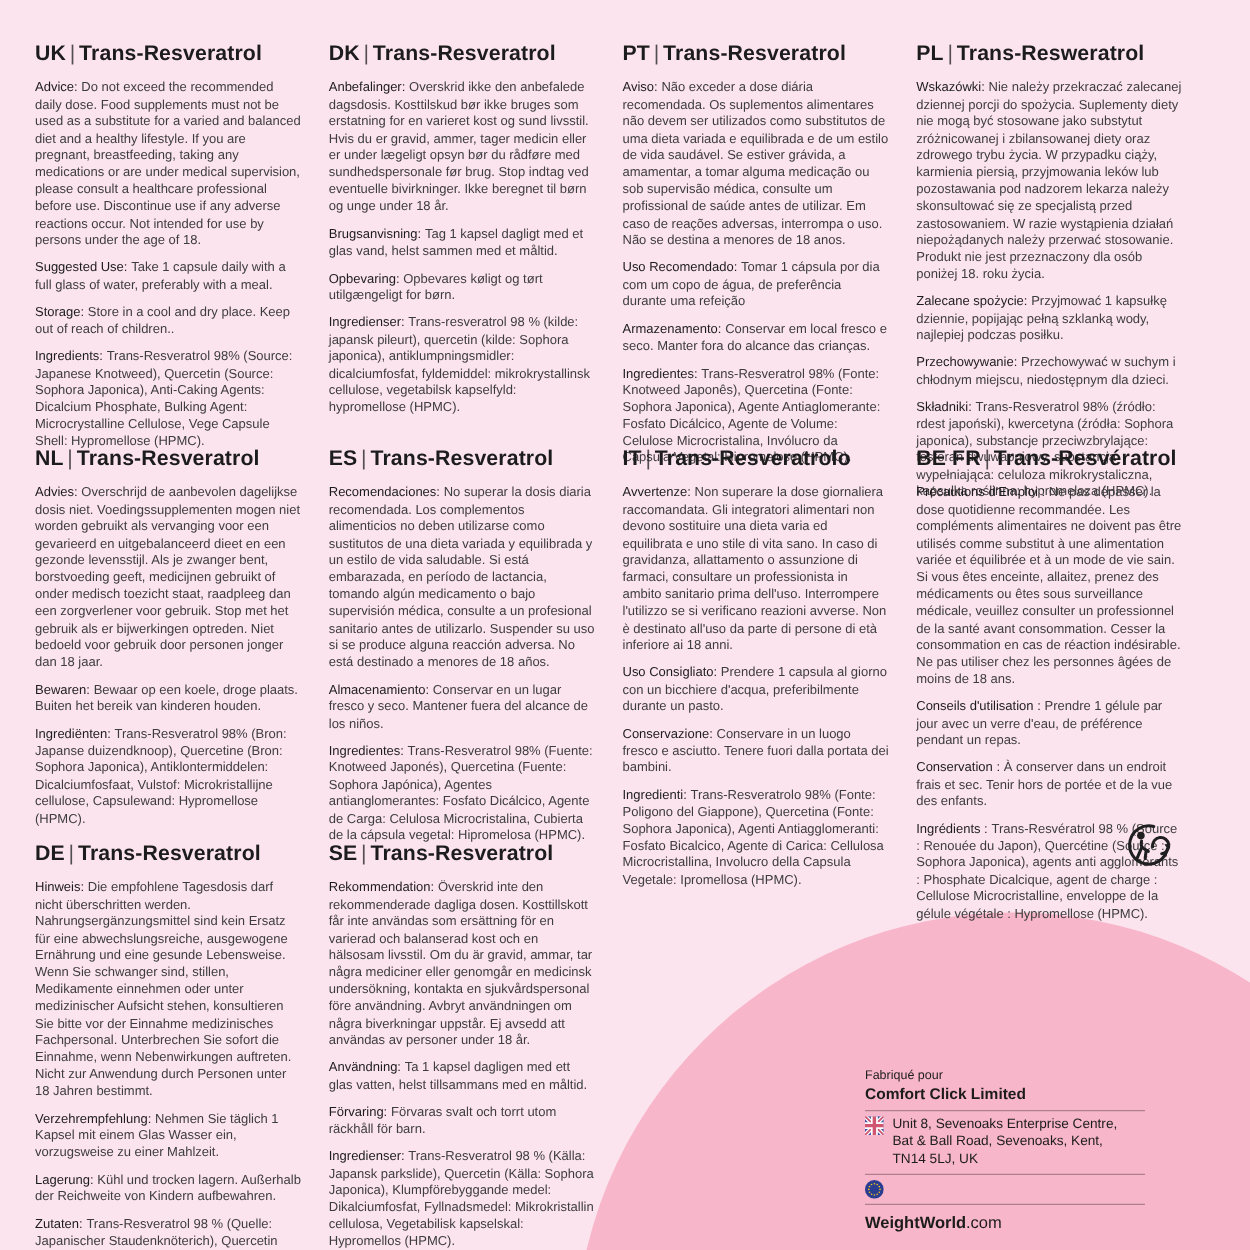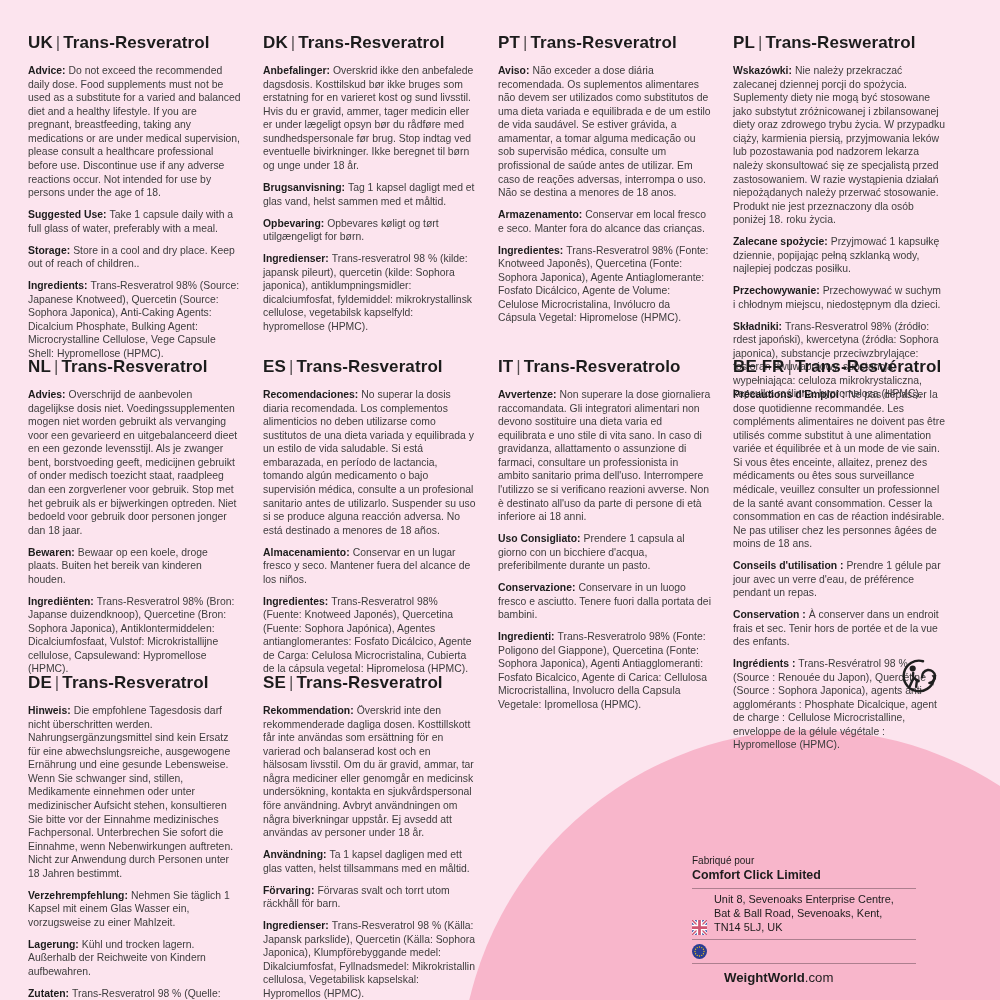--- a/index.html
+++ b/index.html
@@ -21,30 +21,30 @@
   }
   .section{position:absolute;width:213px;z-index:1;}
   .c0{left:28px}.c1{left:263px}.c2{left:498px}.c3{left:733px}
   .r0{top:33px}.r1{top:357px}.r2{top:673px}
   .section h2{
     margin:0 0 11px 0;font-size:17px;line-height:1.2;
     color:var(--heading-color);font-weight:700;letter-spacing:.1px;
   }
   .section h2 .pipe{font-weight:400;opacity:.75;margin:0 3px;}
   .section p{margin:0 0 8.5px 0;font-size:10.4px;line-height:1.3;}
-  .lbl{font-weight:700;color:var(--label-color);margin-right:3px;}
+  .lbl{font-weight:400;color:var(--label-color);margin-right:3px;}
   .triman{position:absolute;left:901px;top:658px;z-index:1;}
   .footer{position:absolute;left:692px;top:855px;width:224px;z-index:2;color:var(--heading-color);}
   .made-for{font-size:10px;line-height:1.25;}
   .company{font-size:12.4px;font-weight:700;line-height:1.25;margin-bottom:5px;}
   .rule{border-top:1px solid var(--divider-color);height:0;margin:0;}
-  .addr{display:flex;align-items:flex-end;gap:7px;padding:4px 0;}
+  .addr{display:flex;align-items:flex-start;gap:7px;padding:4px 0;}
   .addr-lines{font-size:10.9px;line-height:1.28;}
   .flag{flex:0 0 auto;display:flex;}
-  .site{font-size:13.2px;margin-top:5px;line-height:1.3;margin-left:32px;}
+  .site{font-size:13.2px;margin-top:5px;line-height:1.3;}
   .site b{font-weight:700;}
 </style>
 </head>
 <body>
 
 <div class="circle"></div>
 
 <div id="sections-layer">
     <section class="section c0 r0">
     <h2>
@@ -67,20 +67,21 @@
         <p><span class="lbl">Opbevaring:</span><span class="txt">Opbevares køligt og tørt utilgængeligt for børn.</span></p>
         <p><span class="lbl">Ingredienser:</span><span class="txt">Trans-resveratrol 98 % (kilde: japansk pileurt), quercetin (kilde: Sophora japonica), antiklumpningsmidler: dicalciumfosfat, fyldemiddel: mikrokrystallinsk cellulose, vegetabilsk kapselfyld: hypromellose (HPMC).</span></p>
       </div>
   </section>
     <section class="section c2 r0">
     <h2>
       <span class="code">PT</span><span class="pipe">|</span><span class="prod">Trans-Resveratrol</span>
     </h2>
     <div class="paras">
         <p><span class="lbl">Aviso:</span><span class="txt">Não exceder a dose diária recomendada. Os suplementos alimentares não devem ser utilizados como substitutos de uma dieta variada e equilibrada e de um estilo de vida saudável. Se estiver grávida, a amamentar, a tomar alguma medicação ou sob supervisão médica, consulte um profissional de saúde antes de utilizar. Em caso de reações adversas, interrompa o uso. Não se destina a menores de 18 anos.</span></p>
+        <p><span class="lbl">Uso Recomendado:</span><span class="txt">Tomar 1 cápsula por dia com um copo de água, de preferência durante uma refeição</span></p>
         <p><span class="lbl">Armazenamento:</span><span class="txt">Conservar em local fresco e seco. Manter fora do alcance das crianças.</span></p>
         <p><span class="lbl">Ingredientes:</span><span class="txt">Trans-Resveratrol 98% (Fonte: Knotweed Japonês), Quercetina (Fonte: Sophora Japonica), Agente Antiaglomerante: Fosfato Dicálcico, Agente de Volume: Celulose Microcristalina, Invólucro da Cápsula Vegetal: Hipromelose (HPMC).</span></p>
       </div>
   </section>
     <section class="section c3 r0">
     <h2>
       <span class="code">PL</span><span class="pipe">|</span><span class="prod">Trans-Resweratrol</span>
     </h2>
     <div class="paras">
         <p><span class="lbl">Wskazówki:</span><span class="txt">Nie należy przekraczać zalecanej dziennej porcji do spożycia. Suplementy diety nie mogą być stosowane jako substytut zróżnicowanej i zbilansowanej diety oraz zdrowego trybu życia. W przypadku ciąży, karmienia piersią, przyjmowania leków lub pozostawania pod nadzorem lekarza należy skonsultować się ze specjalistą przed zastosowaniem. W razie wystąpienia działań niepożądanych należy przerwać stosowanie. Produkt nie jest przeznaczony dla osób poniżej 18. roku życia.</span></p>

